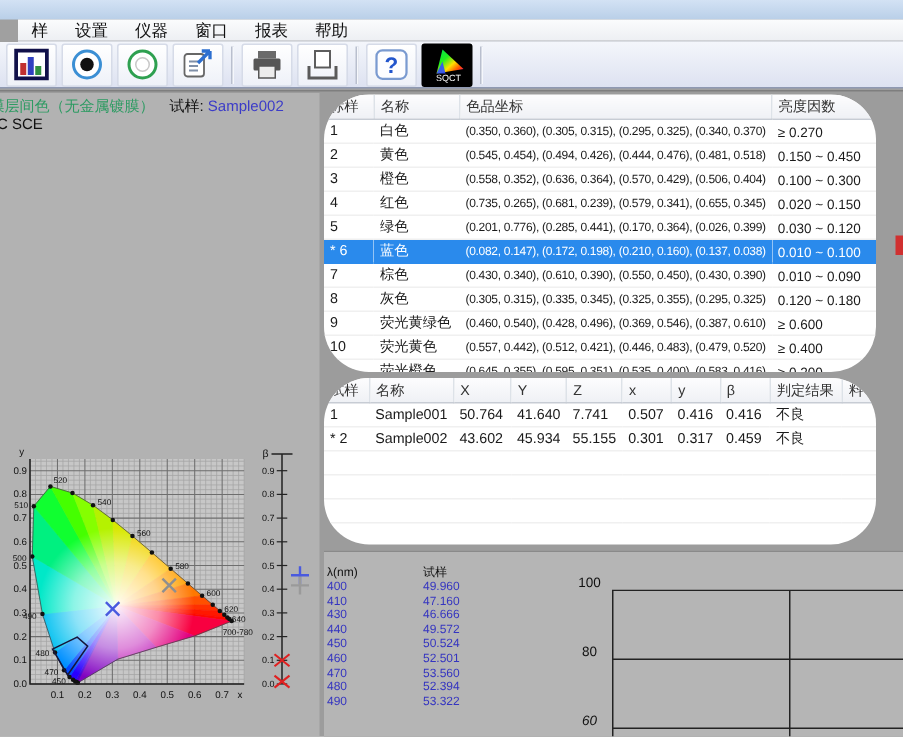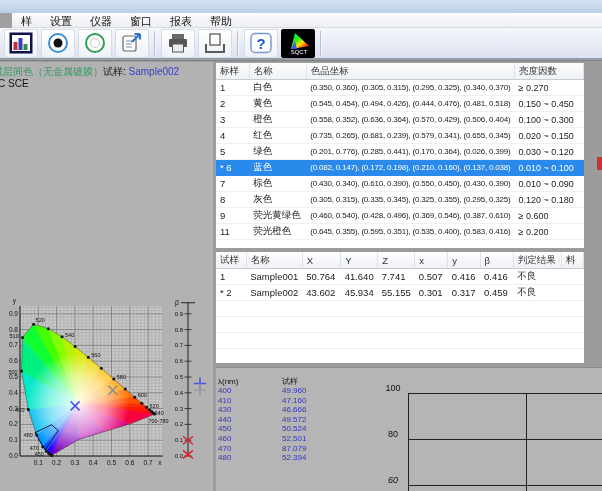--- a/index.html
+++ b/index.html
@@ -17,27 +17,27 @@
   .tb-btn{width:32px;height:27px;background:linear-gradient(#ffffff,#eef1f8);
           border:1px solid #d6dbe8;border-radius:2px;display:flex;align-items:center;
           justify-content:center;flex:0 0 auto;}
   .tb-sep{width:1px;height:25px;background:#b9bfce;border-right:1px solid #f5f7fb;margin:0 2px;flex:0 0 auto;}
   
   .main{position:absolute;left:0;top:60px;width:602px;height:431px;background:#9c9c9c;border-top:1px solid #7e7e7e;}
   .left-panel{position:absolute;left:0;top:1px;width:213px;height:430px;background:#b2b2b2;}
   .info{padding:4px 2px 0 0;font-size:10px;line-height:12px;white-space:nowrap;}
   .info .l1{margin-left:-7px;}
   .info .green{color:#2e9b63;}
-  .info .lbl{color:#111;margin-left:0;}
+  .info .lbl{color:#111;margin-left:10px;}
   .info .blue{color:#3c3cc8;}
   .info .l2{margin-left:-2px;}
   #cie{position:absolute;left:2px;top:232px;}
   #beta{position:absolute;left:172px;top:232px;}
   .right-panel{position:absolute;left:216px;top:2px;width:386px;height:429px;background:#9c9c9c;}
-  .tbl-wrap{position:absolute;left:0;width:368px;background:#fff;overflow:hidden;}
+  .tbl-wrap{position:absolute;left:0;width:368px;background:#fff;overflow:hidden;border-radius:30px;}
   .standards-wrap{top:0;height:185px;}
   .samples-wrap{top:189px;height:111px;}
   table{border-collapse:collapse;table-layout:fixed;font-size:9.5px;}
   th,td{padding:0 4px;overflow:hidden;white-space:nowrap;text-align:left;font-weight:normal;}
   thead th{height:16px;background:linear-gradient(#fdfdfe,#eff1f5);color:#333;
            border-right:1px solid #dde2e8;border-bottom:1px solid #c7ccd4;}
   tbody td{height:15px;border-bottom:1px solid #f0f0f0;color:#1a1a1a;}
   tbody tr.sel td{background:#2a8aec;color:#fff;border-bottom-color:#2a8aec;}
   td.coords{font-size:8px;letter-spacing:-0.2px;}
   td.lum{font-size:9px;}
@@ -338,20 +338,26 @@
                 <td class="coords">(0.305, 0.315), (0.335, 0.345), (0.325, 0.355), (0.295, 0.325)</td>
                 <td class="lum">0.120 ~ 0.180</td>
               </tr>
               <tr>
                 <td>9</td>
                 <td>荧光黄绿色</td>
                 <td class="coords">(0.460, 0.540), (0.428, 0.496), (0.369, 0.546), (0.387, 0.610)</td>
                 <td class="lum">≥ 0.600</td>
               </tr>
               <tr>
+                <td>10</td>
+                <td>荧光黄色</td>
+                <td class="coords">(0.557, 0.442), (0.512, 0.421), (0.446, 0.483), (0.479, 0.520)</td>
+                <td class="lum">≥ 0.400</td>
+              </tr>
+              <tr>
                 <td>11</td>
                 <td>荧光橙色</td>
                 <td class="coords">(0.645, 0.355), (0.595, 0.351), (0.535, 0.400), (0.583, 0.416)</td>
                 <td class="lum">≥ 0.200</td>
               </tr>
             </tbody>
         </table>
       </div>
       <div class="sel-edge"></div>
       <div class="tbl-wrap samples-wrap">
@@ -460,22 +466,23 @@
       </div>
       <div class="bottom" id="bottom">
         <div id="spectral">
             <div class="sp-h"><span class="sp-c1">λ(nm)</span><span class="sp-c2">试样</span></div>
             <div class="sp-row"><span class="sp-c1">400</span><span class="sp-c2">49.960</span></div>
             <div class="sp-row"><span class="sp-c1">410</span><span class="sp-c2">47.160</span></div>
             <div class="sp-row"><span class="sp-c1">430</span><span class="sp-c2">46.666</span></div>
             <div class="sp-row"><span class="sp-c1">440</span><span class="sp-c2">49.572</span></div>
             <div class="sp-row"><span class="sp-c1">450</span><span class="sp-c2">50.524</span></div>
             <div class="sp-row"><span class="sp-c1">460</span><span class="sp-c2">52.501</span></div>
-            <div class="sp-row"><span class="sp-c1">470</span><span class="sp-c2">87.079</span></div>
+            <div class="sp-row"><span class="sp-c1">470</span><span class="sp-c2">53.560</span></div>
             <div class="sp-row"><span class="sp-c1">480</span><span class="sp-c2">52.394</span></div>
+            <div class="sp-row"><span class="sp-c1">490</span><span class="sp-c2">53.322</span></div>
           </div>
         <svg id="refl" width="196" height="100" viewBox="0 0 196 100">
             <path d="M0,0.5H196M0,46.5H196M0,92.5H196" stroke="#222" stroke-width="1" fill="none"></path>
             <path d="M0.5,0.5V100M118.5,0.5V100" stroke="#222" stroke-width="1" fill="none"></path>
           </svg>
       <div class="chart-ylabel" style="top: 15px;">100</div>
           <div class="chart-ylabel" style="top: 61px;">80</div>
           <div class="chart-ylabel" style="top: 107px; font-style: italic;">60</div>
         </div>
     </div>

